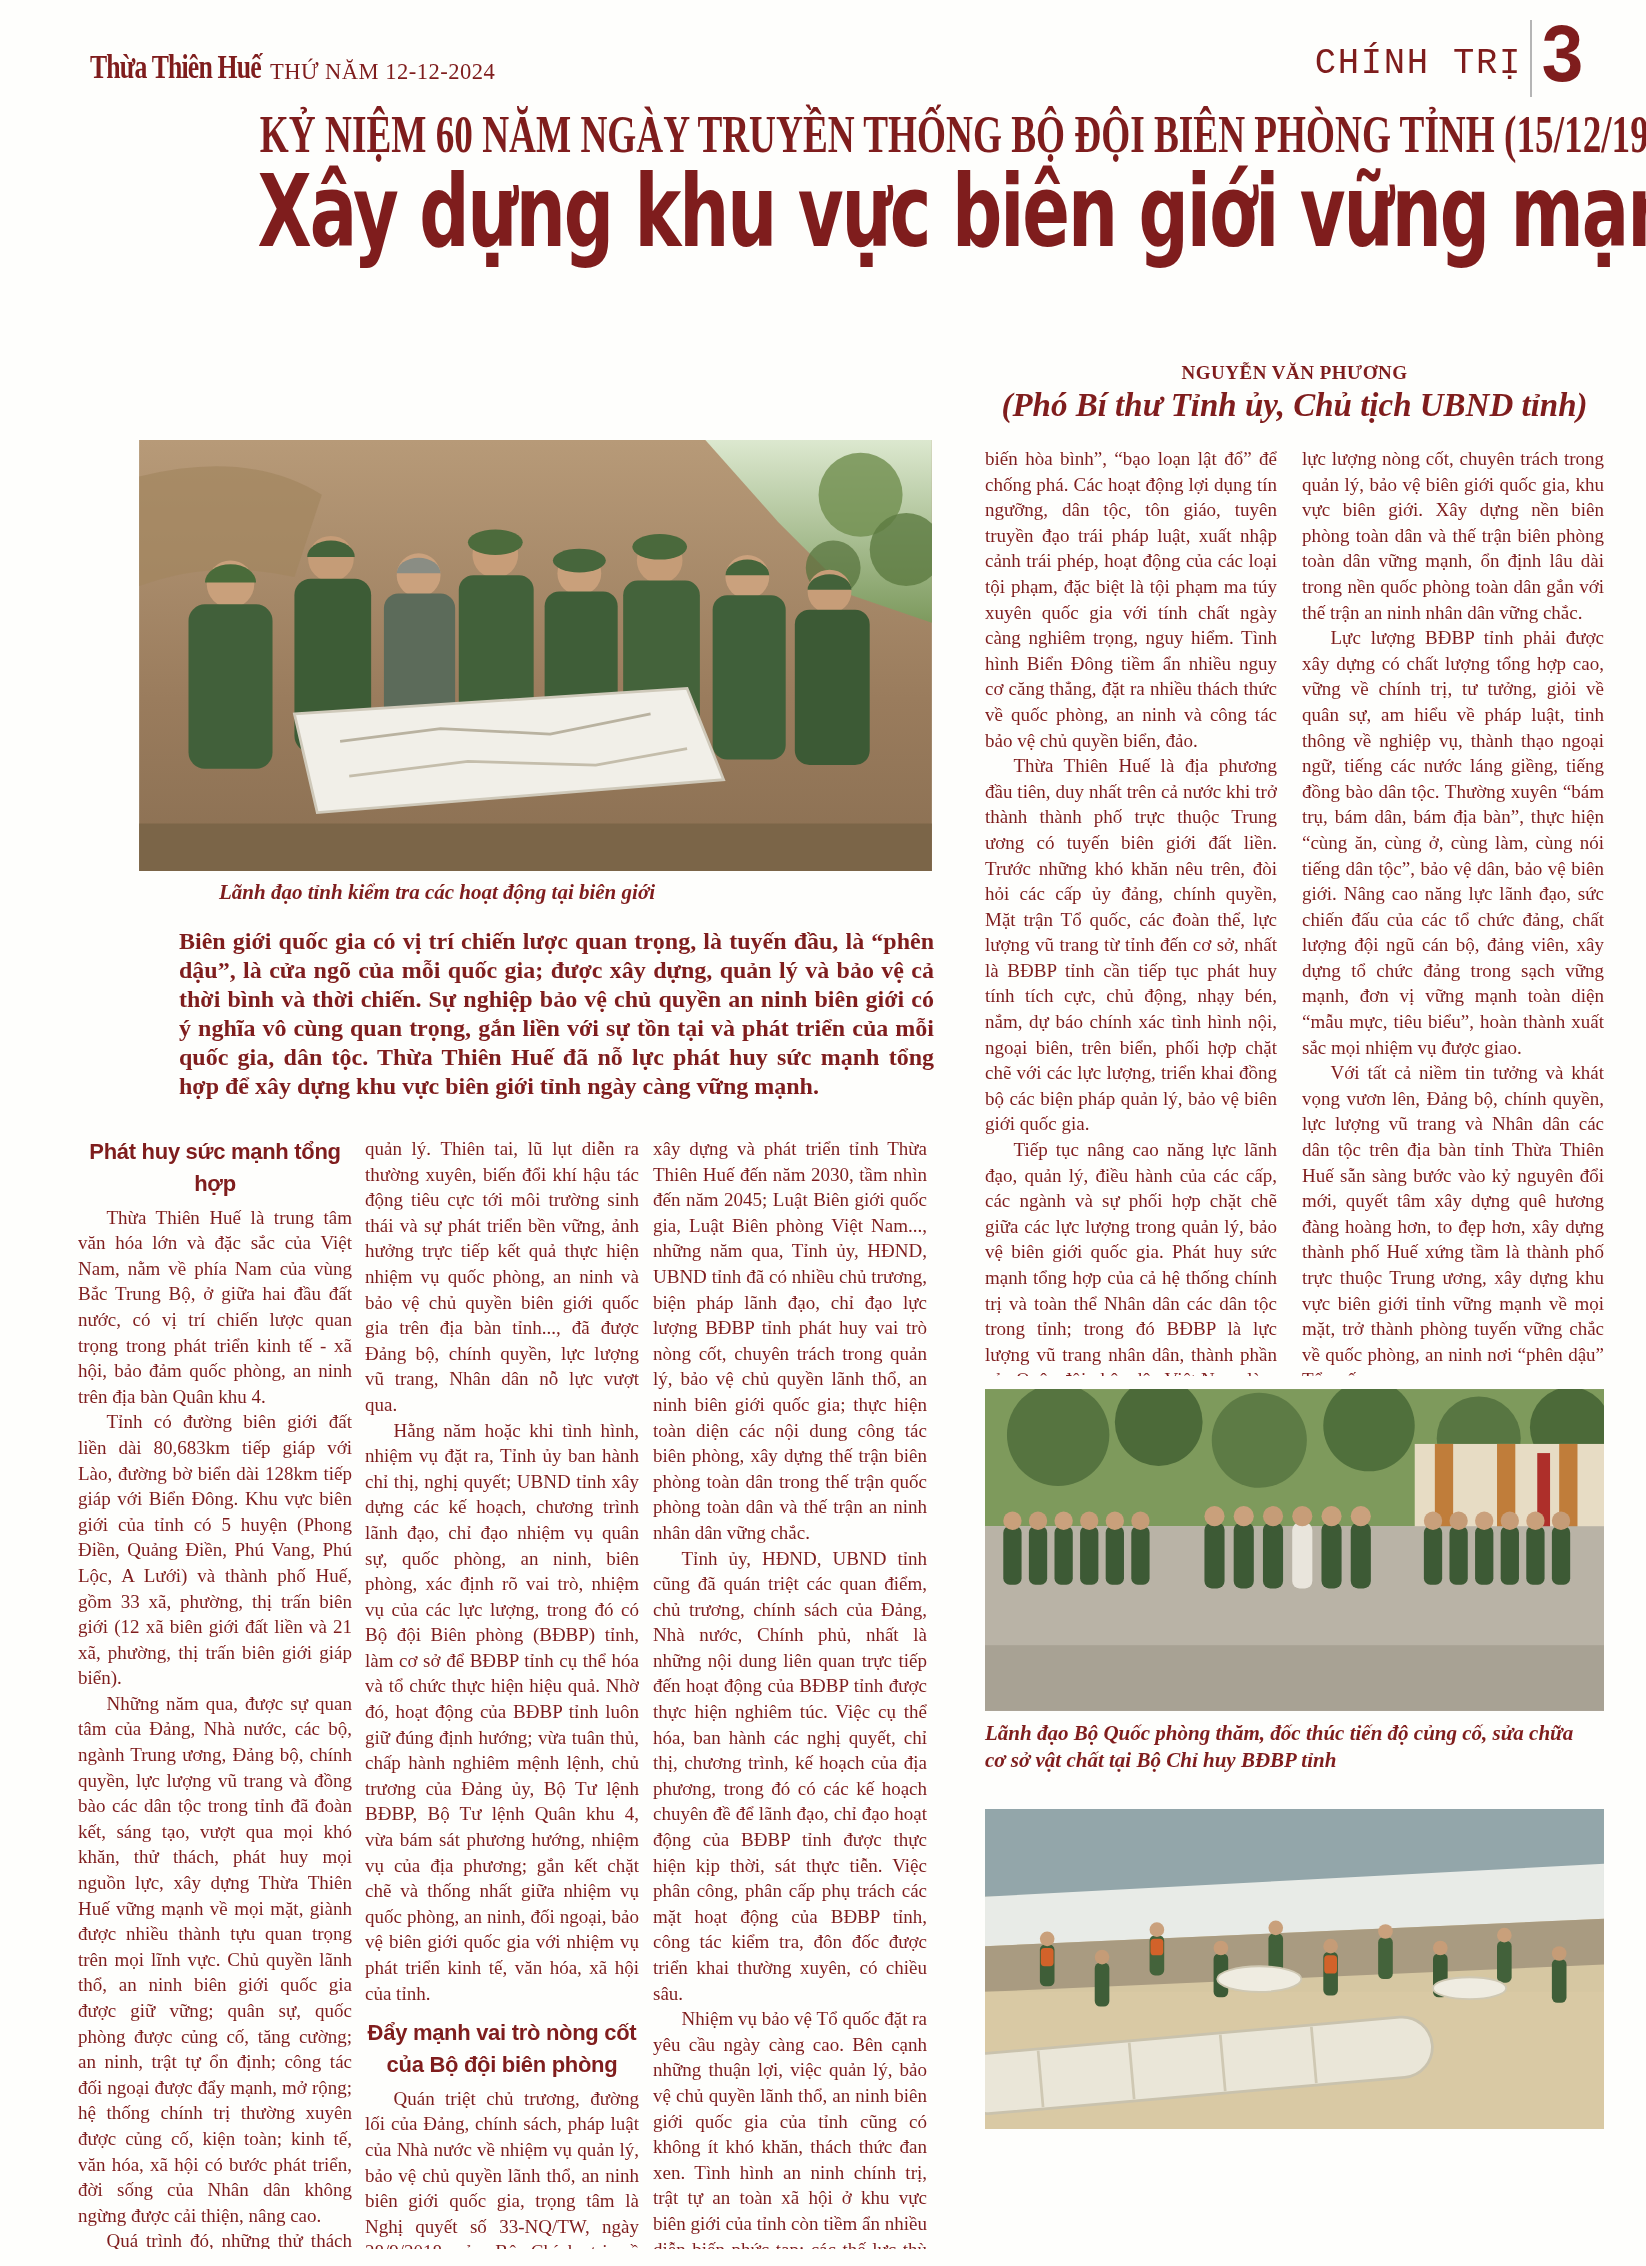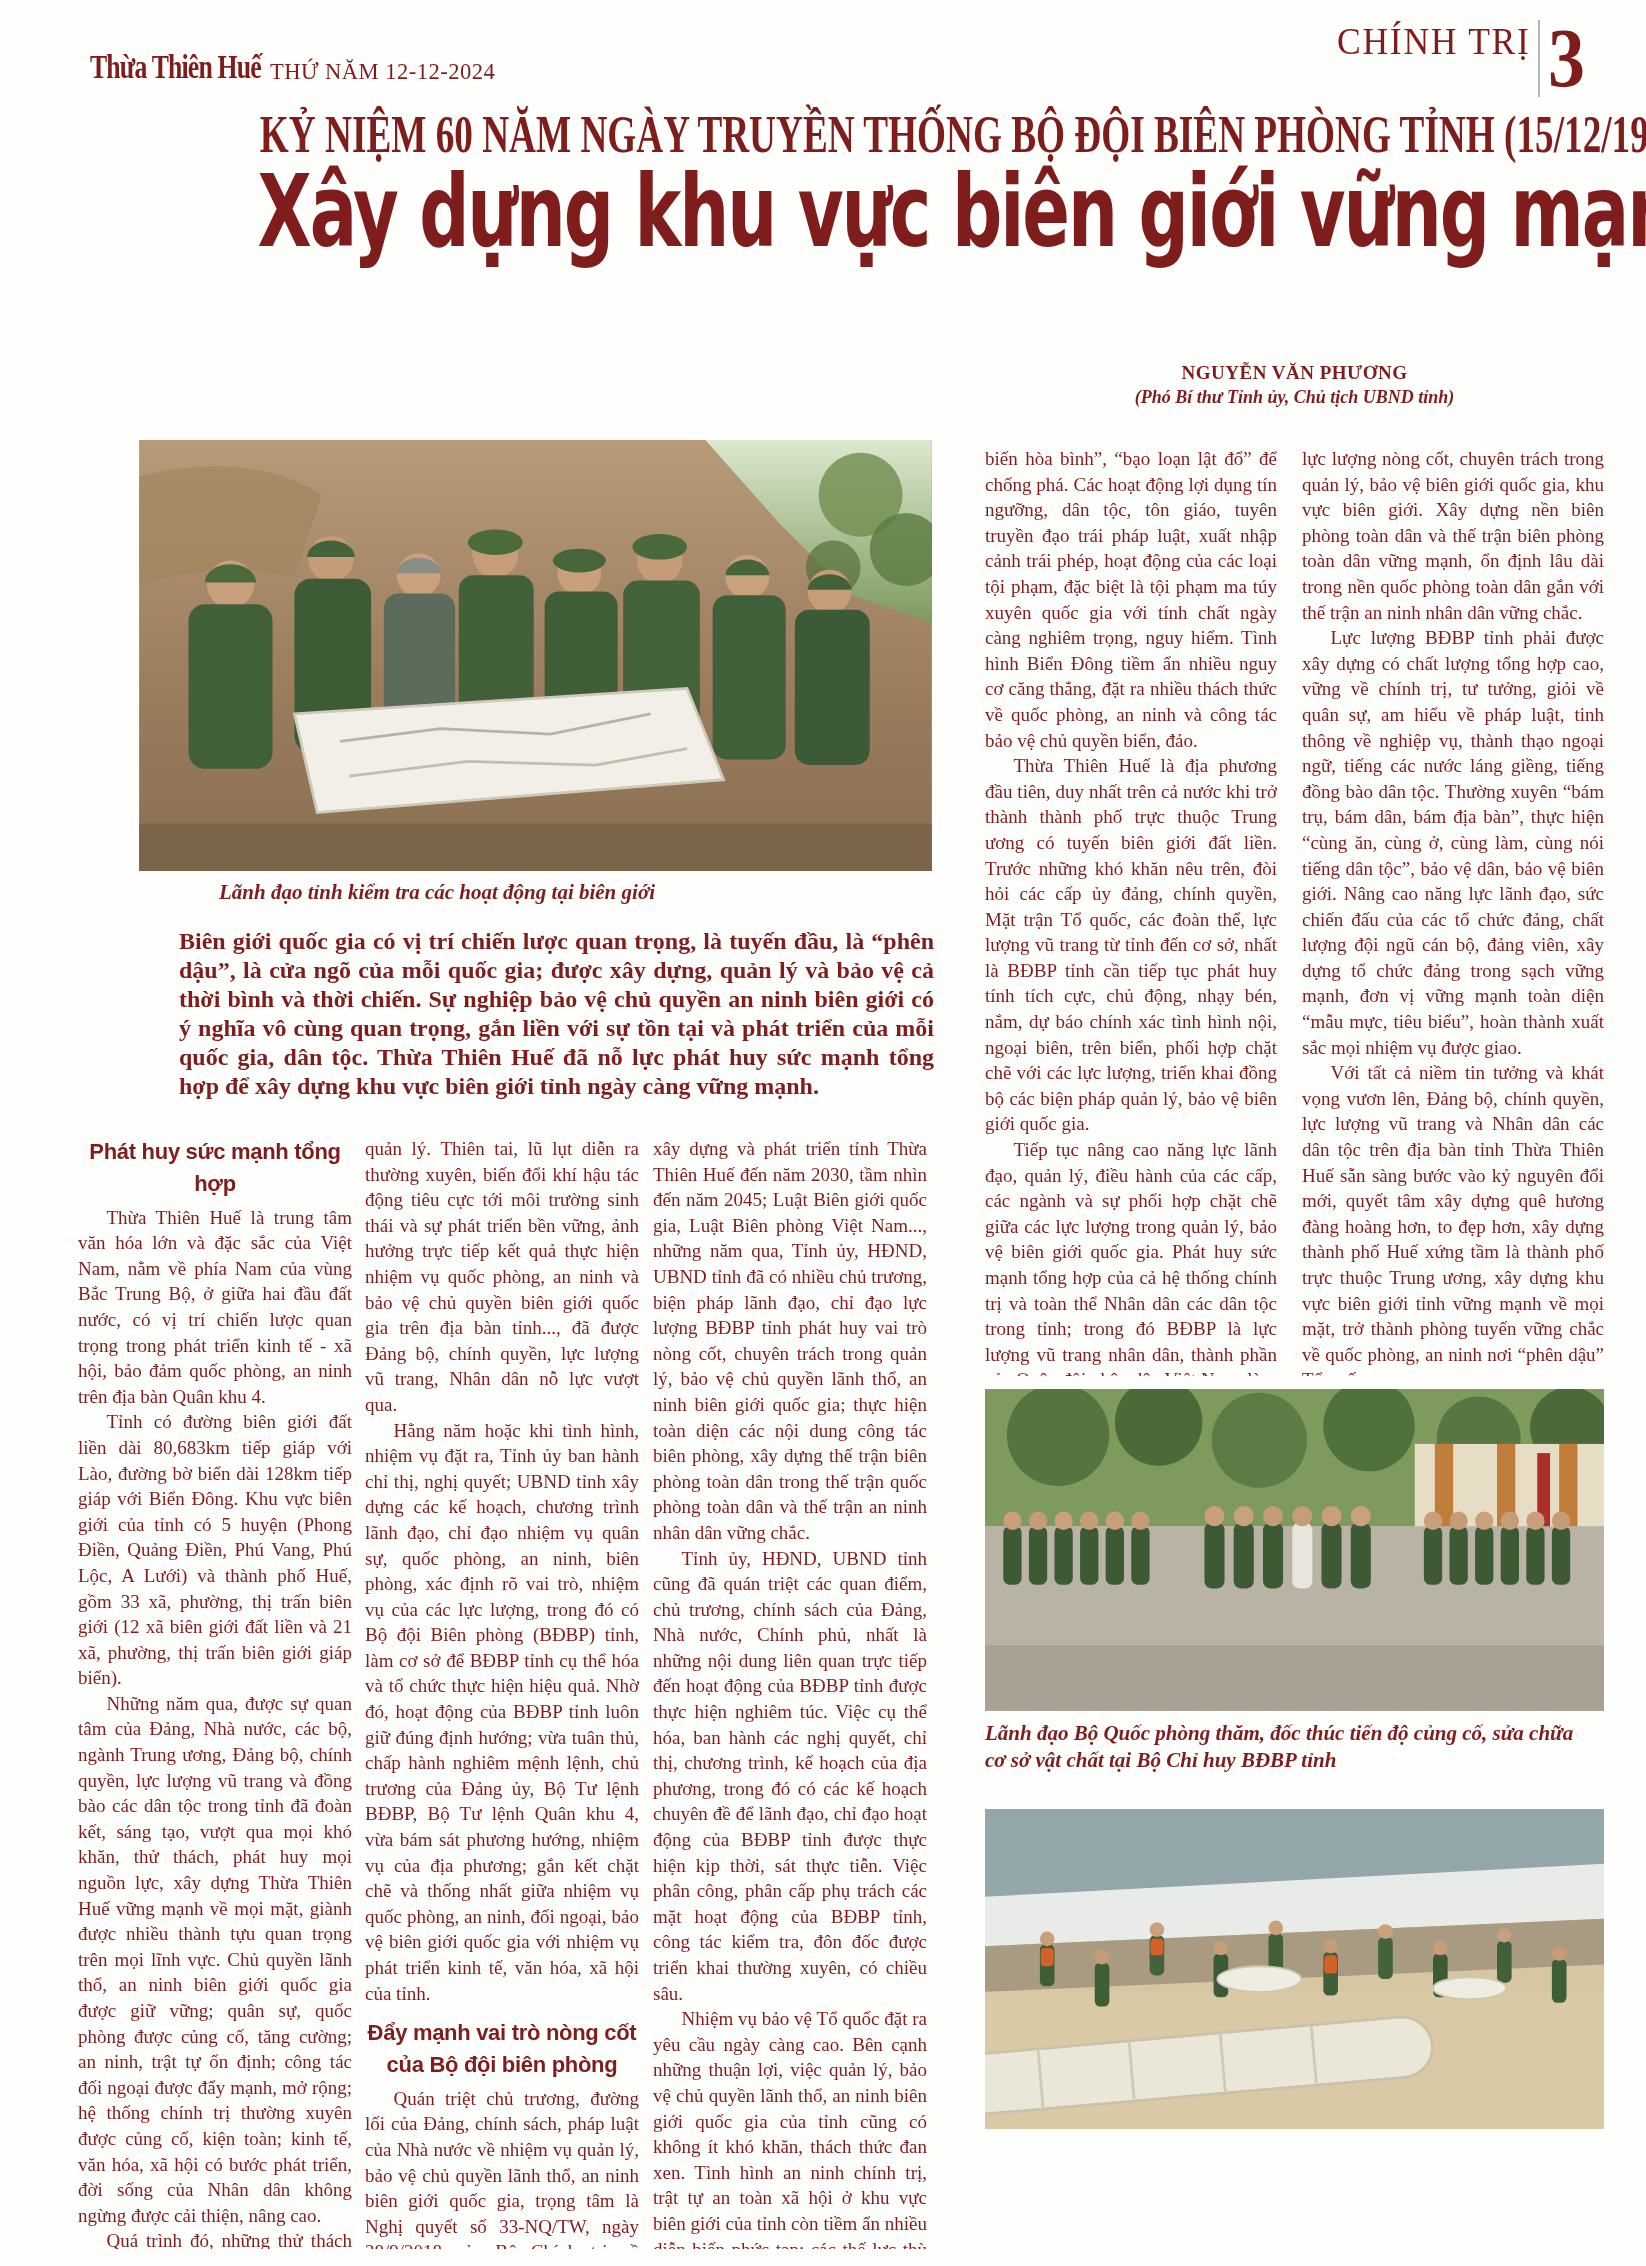--- a/index.html
+++ b/index.html
@@ -19,21 +19,21 @@
     transform:scale(0.92,1.18);transform-origin:left center;
     letter-spacing:-0.9px;white-space:nowrap;
   }
   .issue-date{
     position:absolute;left:270px;top:58px;
     font-size:24px;letter-spacing:0.5px;white-space:nowrap;
     transform:scaleX(0.94);transform-origin:left center;
   }
   .header-right{
     position:absolute;right:57px;top:20px;
-    display:flex;gap:8px;
+    display:flex;align-items:flex-end;gap:8px;font-family:Liberation Mono, monospace;
   }
   .section-name{
     font-size:37px;letter-spacing:1.8px;white-space:nowrap;
     padding-bottom:12.8px;transform:scaleX(0.96);transform-origin:right bottom;
   }
   .header-divider{width:1.8px;height:77px;background:#b5b5b5;}
   .page-number{
     font-size:84px;font-weight:bold;line-height:0.92;
     transform:scaleX(0.88);transform-origin:left bottom;
   }
@@ -55,21 +55,21 @@
     display:inline-block;
     font-family:"DejaVu Sans","Liberation Sans",sans-serif;
     font-weight:bold;font-size:95px;letter-spacing:-2.7px;
     transform:scale(0.74,1.05);transform-origin:center top;
   }
   .byline{
     position:absolute;left:985px;top:362px;width:619px;
     text-align:center;
   }
   .byline-name{font-weight:bold;font-size:19px;letter-spacing:0.5px;}
-  .byline-role{font-weight:bold;font-style:italic;font-size:18px;margin-top:2.7px;}
+  .byline-role{font-weight:bold;font-style:italic;font-size:33px;margin-top:2.7px;}
   
   .photo{position:absolute;overflow:hidden;background:#cbc4b4;}
   .photo svg{display:block;}
   .photo1{left:139px;top:440px;width:793px;height:431px;}
   .photo2{left:985px;top:1389px;width:619px;height:322px;}
   .photo3{left:985px;top:1809px;width:619px;height:320px;}
   .caption{
     font-weight:bold;font-style:italic;font-size:21px;line-height:26.5px;
     position:absolute;
   }

